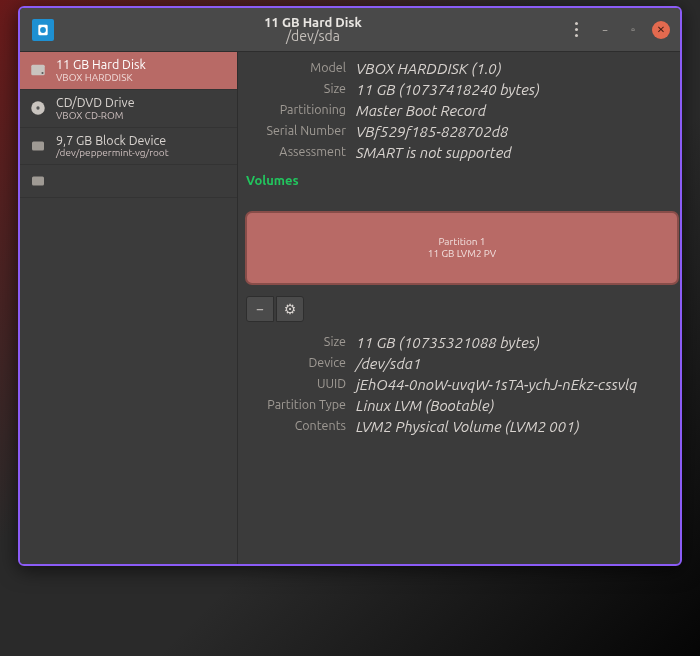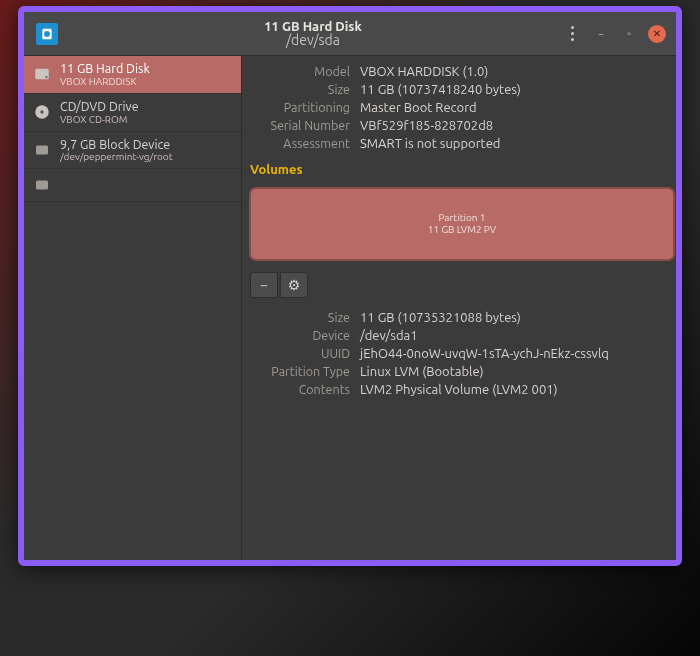--- a/index.html
+++ b/index.html
@@ -1,18 +1,18 @@
 <!DOCTYPE html>
 <html><head>
 <meta charset="utf-8">
 <style>
   * { box-sizing: border-box; margin: 0; padding: 0; font-family: Ubuntu, "Segoe UI", Arial, sans-serif; }
   body { width: 700px; height: 656px; background: #2a2a2a; display: flex; align-items: flex-start; justify-content: center; padding: 6px; }
   .bgdeco { position: absolute; top:0; left:0; width:100%; height:100%; z-index:0; background: linear-gradient(135deg,#6a1a1a 0%, #2a2a2a 40%, #2a2a2a 60%, #050505 100%); }
-  .window { position: relative; z-index:1; width: 664px; height: 560px; background: #3b3b3b; border:6px solid #8b5cf6; border-radius: 6px; box-shadow: 0 4px 20px rgba(0,0,0,0.6); display:flex; flex-direction:column; overflow:hidden; color:#d8d3cf; }
+  .window { position: relative; z-index:1; width: 664px; height: 560px; background: #3b3b3b; border:2px solid #8b5cf6; border-radius: 6px; box-shadow: 0 4px 20px rgba(0,0,0,0.6); display:flex; flex-direction:column; overflow:hidden; color:#d8d3cf; }
   .titlebar { height:44px; background:#494949; display:flex; align-items:center; padding:0 6px; border-bottom:1px solid #2d2d2d; }
   .appicon { width:22px; height:22px; background:#1e90d2; border-radius:2px; display:flex; align-items:center; justify-content:center; margin:0 6px; }
   .appicon svg { width:14px; height:14px; }
   .titlecenter { flex:1; text-align:center; line-height:1.1; }
   .titlecenter .t1 { font-size:13px; font-weight:700; color:#e9e6e2; }
   .titlecenter .t2 { font-size:14px; color:#c5c0bb; }
   .winbtns { display:flex; align-items:center; gap:10px; padding-right:4px;}
   .menu3 { width:20px; display:flex; flex-direction:column; align-items:center; gap:3px; cursor:pointer;}
   .menu3 span { width:3px; height:3px; background:#cfc9c3; border-radius:50%; }
   .winbtn { width:18px; height:18px; border-radius:50%; display:flex; align-items:center; justify-content:center; font-size:10px; color:#cfc9c3; cursor:pointer;}
@@ -22,22 +22,22 @@
   .sideitem { display:flex; align-items:center; gap:8px; padding:6px 8px; border-bottom:1px solid #333; cursor:pointer;}
   .sideitem.active { background:#b86a66; color:#fff; }
   .sideitem .icon { width:20px; height:20px; flex:0 0 20px; display:flex; align-items:center; justify-content:center;}
   .sideitem .icon svg { width:18px; height:18px; }
   .sideitem .txt .l1 { font-size:12.5px; line-height:1.1; }
   .sideitem .txt .l2 { font-size:10px; color:#cdbfbe; line-height:1.1;}
   .sideitem.active .txt .l2 { color:#f0dad8;}
   .main { flex:1; padding:8px 2px 12px 8px; font-size:12.5px; display:flex; flex-direction:column; gap:6px; overflow:hidden;}
   .kvgrid { display:grid; grid-template-columns: 100px 1fr; column-gap:10px; row-gap:4px;}
   .kvgrid .k { text-align:right; color:#9f9a94; font-size:12.5px;}
-  .kvgrid .v { color:#d8d3cf; font-size:13px;}
-  .sectiontitle { font-weight:700; font-size:13px; color:#eab308; margin-top:6px; margin-bottom:4px;}
+  .kvgrid .v { color:#d8d3cf; font-size:15px;font-style:italic;}
+  .sectiontitle { font-weight:700; font-size:13px; color:#22c55e; margin-top:6px; margin-bottom:17px;}
   .volmap { height:72px; background:#b86a66; border-radius:4px; margin:2px 0 6px 0; display:flex; align-items:center; justify-content:center; text-align:center; color:#f3e2e0; font-size:10px; line-height:1.2; cursor:pointer; position:relative; border:6px solid #b86a66;}
   .volmap.sel { outline:2px solid #884d49; outline-offset:-1px;border-radius:6px;}
   .toolbar { display:flex; gap:2px; margin-bottom:6px;}
   .tbtn { width:28px; height:26px; background:#4b4b4b; border:1px solid #2e2e2e; display:flex; align-items:center; justify-content:center; cursor:pointer; font-size:14px; color:#d8d3cf;}
   .tbtn:first-child{border-radius:3px 0 0 3px;}
   .tbtn:last-child{border-radius:0 3px 3px 0;}
 </style>
 </head>
 <body>
 <div class="bgdeco"></div>

